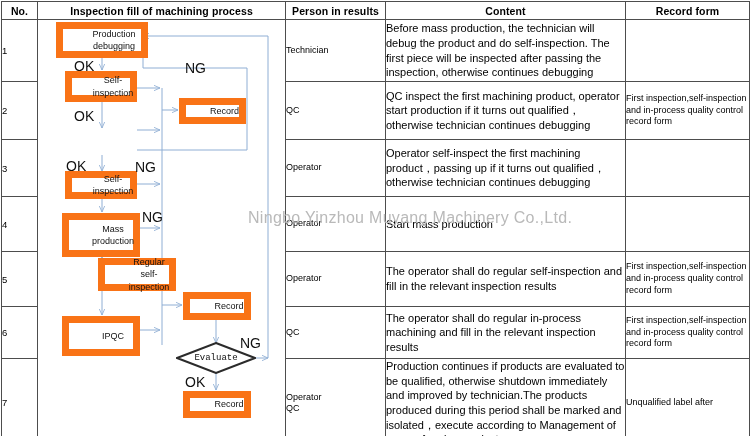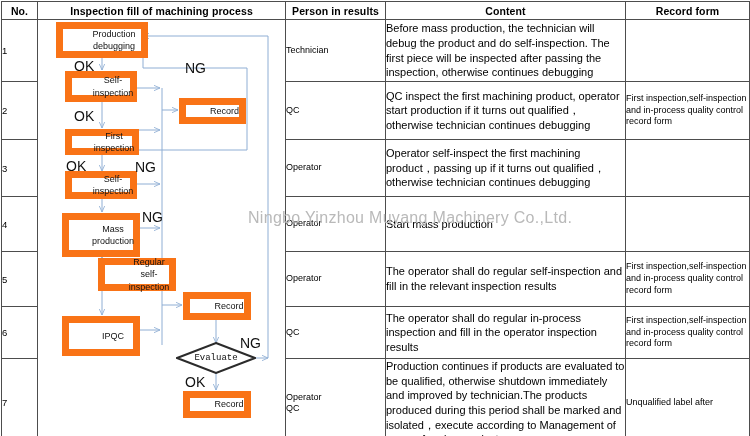--- a/index.html
+++ b/index.html
@@ -240,21 +240,21 @@
       </tr>
       <tr style="height:55px">
         <td class="no-cell">5</td>
         <td class="person-cell">Operator</td>
         <td class="content-cell">The operator shall do regular self-inspection and fill in the relevant inspection results</td>
         <td class="record-cell">First inspection,self-inspection and in-process quality control record form</td>
       </tr>
       <tr style="height:52px">
         <td class="no-cell">6</td>
         <td class="person-cell">QC</td>
-        <td class="content-cell">The operator shall do regular in-process inspection and fill in the operator inspection results</td>
+        <td class="content-cell">The operator shall do regular in-process machining and fill in the relevant inspection results</td>
         <td class="record-cell">First inspection,self-inspection and in-process quality control record form</td>
       </tr>
       <tr style="height:75px">
         <td class="no-cell">7</td>
         <td class="person-cell" style="white-space:pre-line">Operator
 QC</td>
         <td class="content-cell">Production continues if products are evaluated to be qualified, otherwise shutdown immediately and improved by technician.The products produced during this period shall be marked and isolated，execute according to Management of nonconforming product</td>
         <td class="record-cell">Unqualified label after</td>
       </tr>
     </tbody>
@@ -268,23 +268,20 @@
     </div>
 
     <div class="node" style="left:65px;top:71px;width:72px;height:31px;">
       <span>Self-inspection</span>
     </div>
 
     <div class="node" style="left:179px;top:98px;width:67px;height:26px;">
       <span>Record</span>
     </div>
 
-    <div class="node" style="left:65px;top:129px;width:74px;height:26px;">
-      <span>First inspection</span>
-    </div>
 
     <div class="node" style="left:65px;top:171px;width:72px;height:28px;">
       <span>Self-inspection</span>
     </div>
 
     <div class="node" style="left:62px;top:213px;width:78px;height:44px;">
       <span>Mass production</span>
     </div>
 
     <div class="node two-line" style="left:62px;top:258px;width:78px;height:33px;margin-left:36px;">

